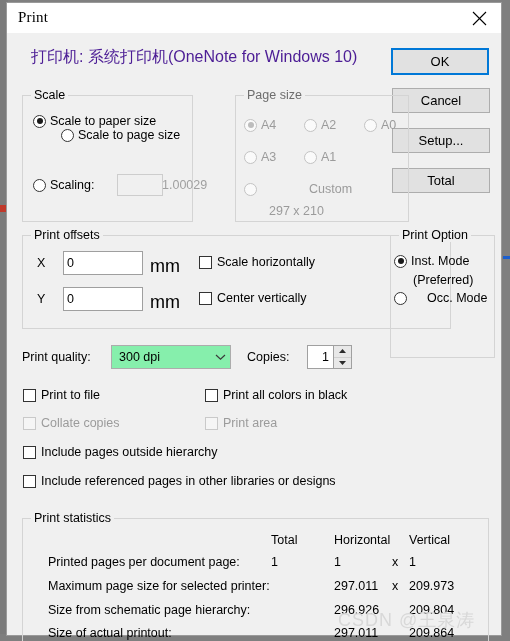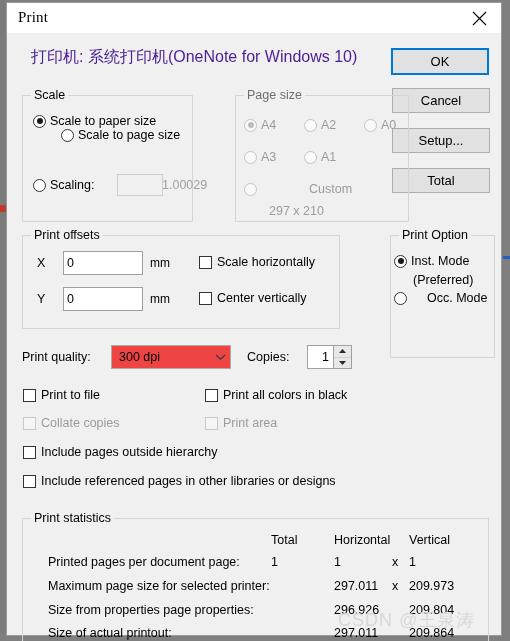--- a/index.html
+++ b/index.html
@@ -212,33 +212,33 @@
     align-items: center;
     padding-left: 3px;
   }
   .textinput.dis {
     background: #f0f0f0;
     border-color: #cdcdcd;
     color: #a0a0a0;
   }
   .unit {
     position: absolute;
-    font-size: 12px;
+    font-size: 18px;
     color: #000;
   }
   .axis-label {
     position: absolute;
     font-size: 12.5px;
     color: #000;
   }
 
   
   .combo {
     position: absolute;
-    background: #ef4444;
+    background: #86efac;
     border: 1px solid #acacac;
     box-sizing: border-box;
     display: flex;
     align-items: center;
     cursor: default;
   }
   .combo .combo-text {
     font-size: 12.5px;
     color: #000;
     padding-left: 7px;
@@ -405,21 +405,21 @@
         </div>
 
         <div class="radio-row" style="left:8px; top:86px;gap:48px;">
           <span class="radio dis"></span>
           <span class="radio-label dis">Custom</span>
         </div>
 
         <div class="lbl dim" style="left:33px; top:108px;">297 x 210</div>
       </div>
 
-      <div class="group" style="left:15px; top:202px; width:318px; height:94px;">
+      <div class="group" style="left:15px; top:202px; width:429px; height:94px;">
         <div class="legend">Print offsets</div>
 
         <div class="axis-label" style="left:14px; top:20px;">X</div>
         <div class="textinput" style="left:40px; top:15px; width:80px; height:24px;">0</div>
         <div class="unit" style="left:127px; top:20px;">mm</div>
 
         <div class="axis-label" style="left:14px; top:56px;">Y</div>
         <div class="textinput" style="left:40px; top:51px; width:80px; height:24px;">0</div>
         <div class="unit" style="left:127px; top:56px;">mm</div>
 
@@ -513,21 +513,21 @@
         <div class="stat-cell" style="left:248px; top:36px;">1</div>
         <div class="stat-cell" style="left:311px; top:36px;">1</div>
         <div class="stat-cell" style="left:369px; top:36px;">x</div>
         <div class="stat-cell" style="left:386px; top:36px;">1</div>
 
         <div class="stat-row-label" style="left:25px; top:60px;">Maximum page size for selected printer:</div>
         <div class="stat-cell" style="left:311px; top:60px;">297.011</div>
         <div class="stat-cell" style="left:369px; top:60px;">x</div>
         <div class="stat-cell" style="left:386px; top:60px;">209.973</div>
 
-        <div class="stat-row-label" style="left:25px; top:84px;">Size from properties page properties:</div>
+        <div class="stat-row-label" style="left:25px; top:84px;">Size from schematic page hierarchy:</div>
         <div class="stat-cell" style="left:311px; top:84px;">296.926</div>
         <div class="stat-cell" style="left:386px; top:84px;">209.804</div>
 
         <div class="stat-row-label" style="left:25px; top:107px;">Size of actual printout:</div>
         <div class="stat-cell" style="left:311px; top:107px;">297.011</div>
         <div class="stat-cell" style="left:386px; top:107px;">209.864</div>
       </div>
 
     </div>
   </div>

